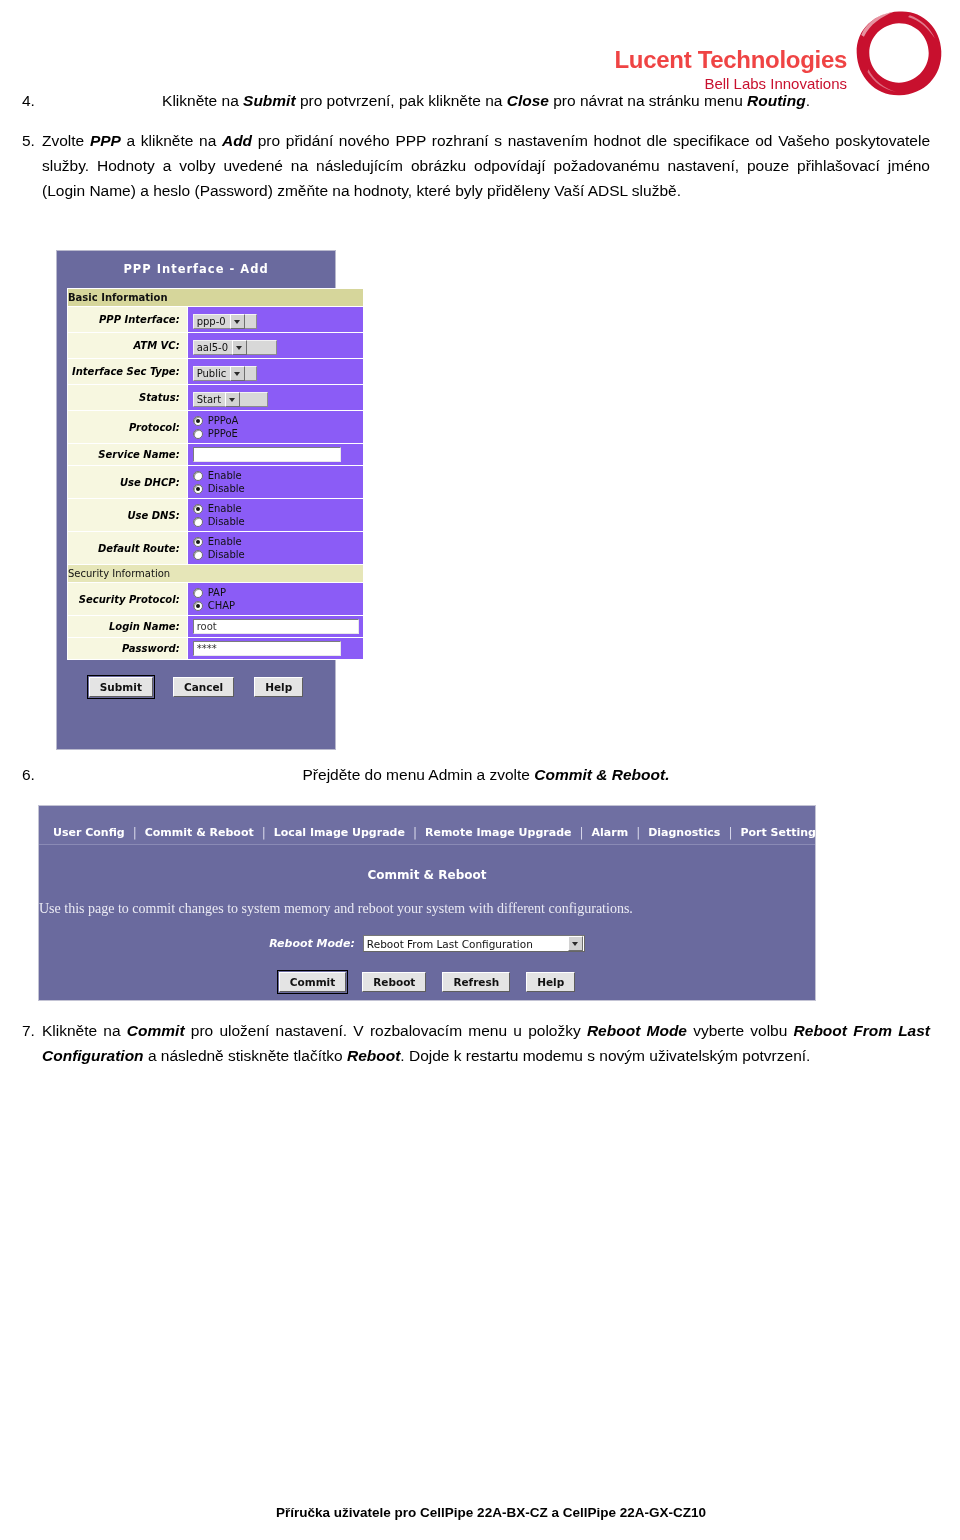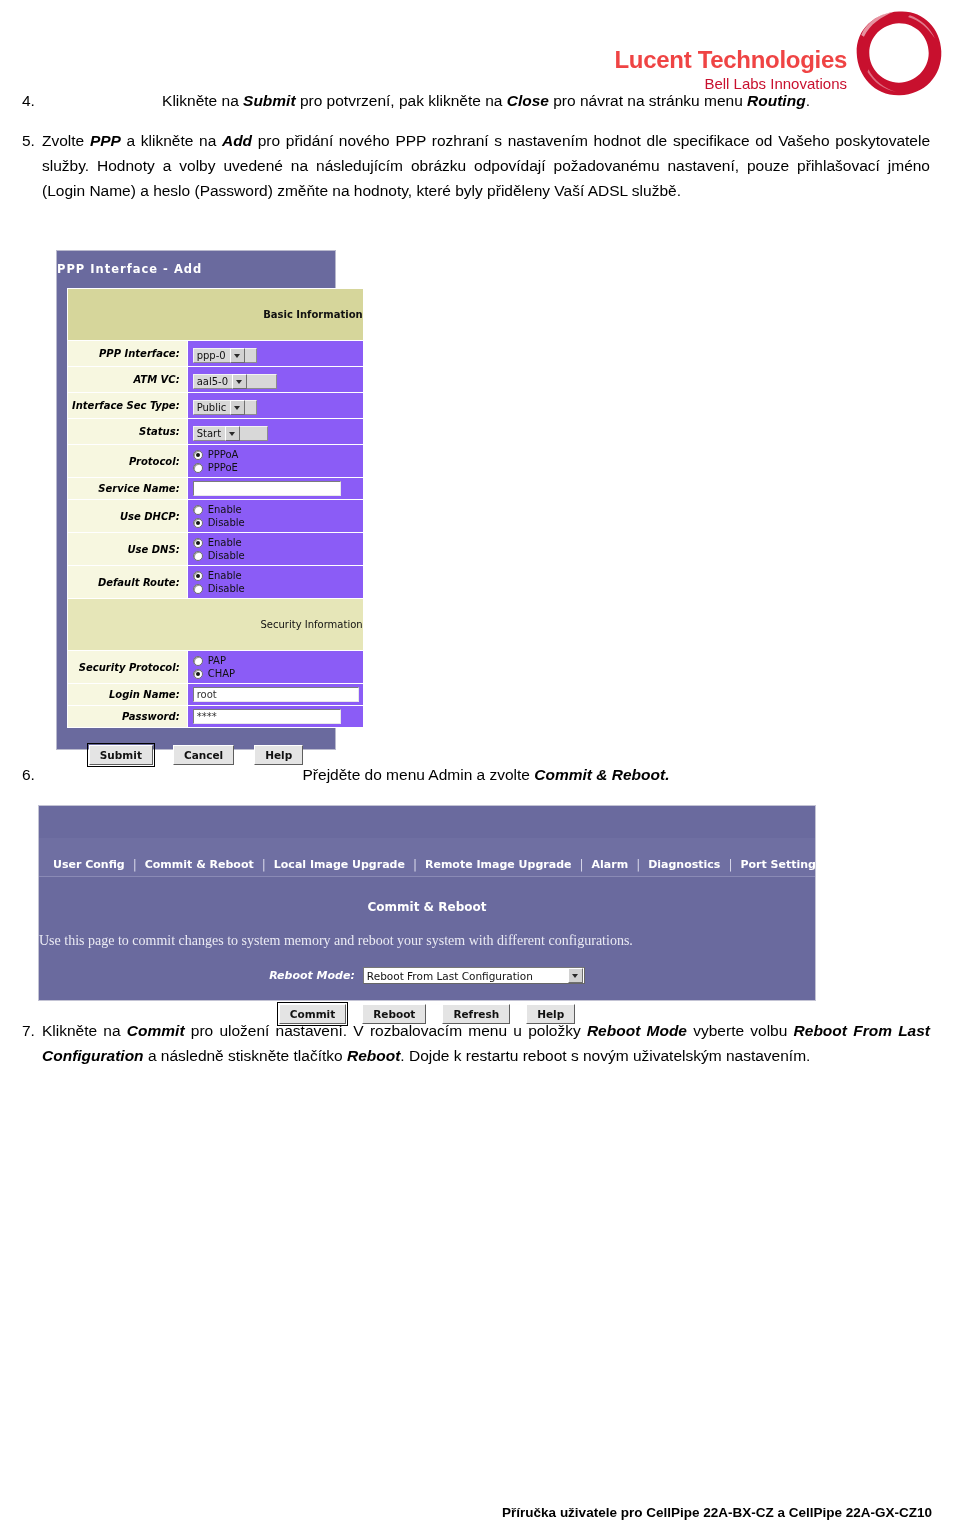--- a/index.html
+++ b/index.html
@@ -92,42 +92,42 @@
     top: 250px;
     width: 280px;
     height: 500px;
     border: 1px solid #b9b9cd;
   }
   .ppp-title {
     color: #ffffff;
     font-size: 11.5px;
     font-weight: bold;
     letter-spacing: 1px;
-    text-align: left;
+    text-align: center;
     padding-top: 11px;
     padding-bottom: 12px;
   }
   .ppp-table {
     margin: 0 10px;
     border-collapse: collapse;
     width: calc(100% - 20px);
     background: #f7f7e0;
     border: 1px solid #ffffff;
   }
   .ppp-table td, .ppp-table th {
     border: 1px solid #ffffff;
     padding: 0;
     vertical-align: middle;
   }
   .sect-head {
     background: #d6d69b;
-    text-align: right;
+    text-align: left;
     font-size: 10px;
     font-weight: bold;
-    padding: 20px 0 !important;
+    padding: 3px 0 !important;
     color: #111;
   }
   .sect-head.light {
     background: #e6e6b8;
     font-weight: normal;
     font-size: 10px;
   }
   .lbl {
     background: #f7f7e0;
     text-align: right;
@@ -261,21 +261,20 @@
     height: 196px;
     border: 1px solid #c3c3d4;
   }
   .tabbar {
     background: #6f6fa2;
     border-bottom: 1px solid #8a8ab5;
     padding: 20px 6px 5px 6px;
     display: flex;
     align-items: center;
     flex-wrap: nowrap;
-    margin-top: 32px;
   }
   .tab {
     color: #ffffff;
     font-size: 11px;
     font-weight: bold;
     padding: 0 8px;
     white-space: nowrap;
     font-family: "DejaVu Sans", sans-serif;
   }
   .tab-sep {
@@ -327,21 +326,21 @@
     margin-top: 20px;
   }
 
   
   .footer {
     position: absolute;
     left: 30px;
     right: 28px;
     bottom: 20px;
     display: flex;
-    justify-content: flex-end;
+    justify-content: center;
     align-items: baseline;
     font-size: 13.5px;
     font-weight: bold;
     padding-left: 20px;
   }
 </style>
 </head>
 <body>
 
 <div class="logo-block">
@@ -565,20 +564,20 @@
     <div class="btn default">Commit</div>
     <div class="btn">Reboot</div>
     <div class="btn">Refresh</div>
     <div class="btn">Help</div>
   </div>
 </div>
 
 <div class="step" style="left:0; top:1018px; width:930px;">
   <div class="step-num">7.</div>
   <div class="step-body">
-    <span>Klikněte na </span><span class="bi">Commit</span><span> pro uložení nastavení. V rozbalovacím menu u položky </span><span class="bi">Reboot Mode</span><span> vyberte volbu </span><span class="bi">Reboot From Last Configuration</span><span> a následně stiskněte tlačítko </span><span class="bi">Reboot</span><span>. Dojde k restartu reboot s novým uživatelským nastavením.</span>
+    <span>Klikněte na </span><span class="bi">Commit</span><span> pro uložení nastavení. V rozbalovacím menu u položky </span><span class="bi">Reboot Mode</span><span> vyberte volbu </span><span class="bi">Reboot From Last Configuration</span><span> a následně stiskněte tlačítko </span><span class="bi">Reboot</span><span>. Dojde k restartu modemu s novým uživatelským potvrzení.</span>
   </div>
 </div>
 
 <div class="footer">
   <span>Příručka uživatele pro CellPipe 22A-BX-CZ a CellPipe 22A-GX-CZ</span>
   <span>10</span>
 </div>
 
 </body></html>

